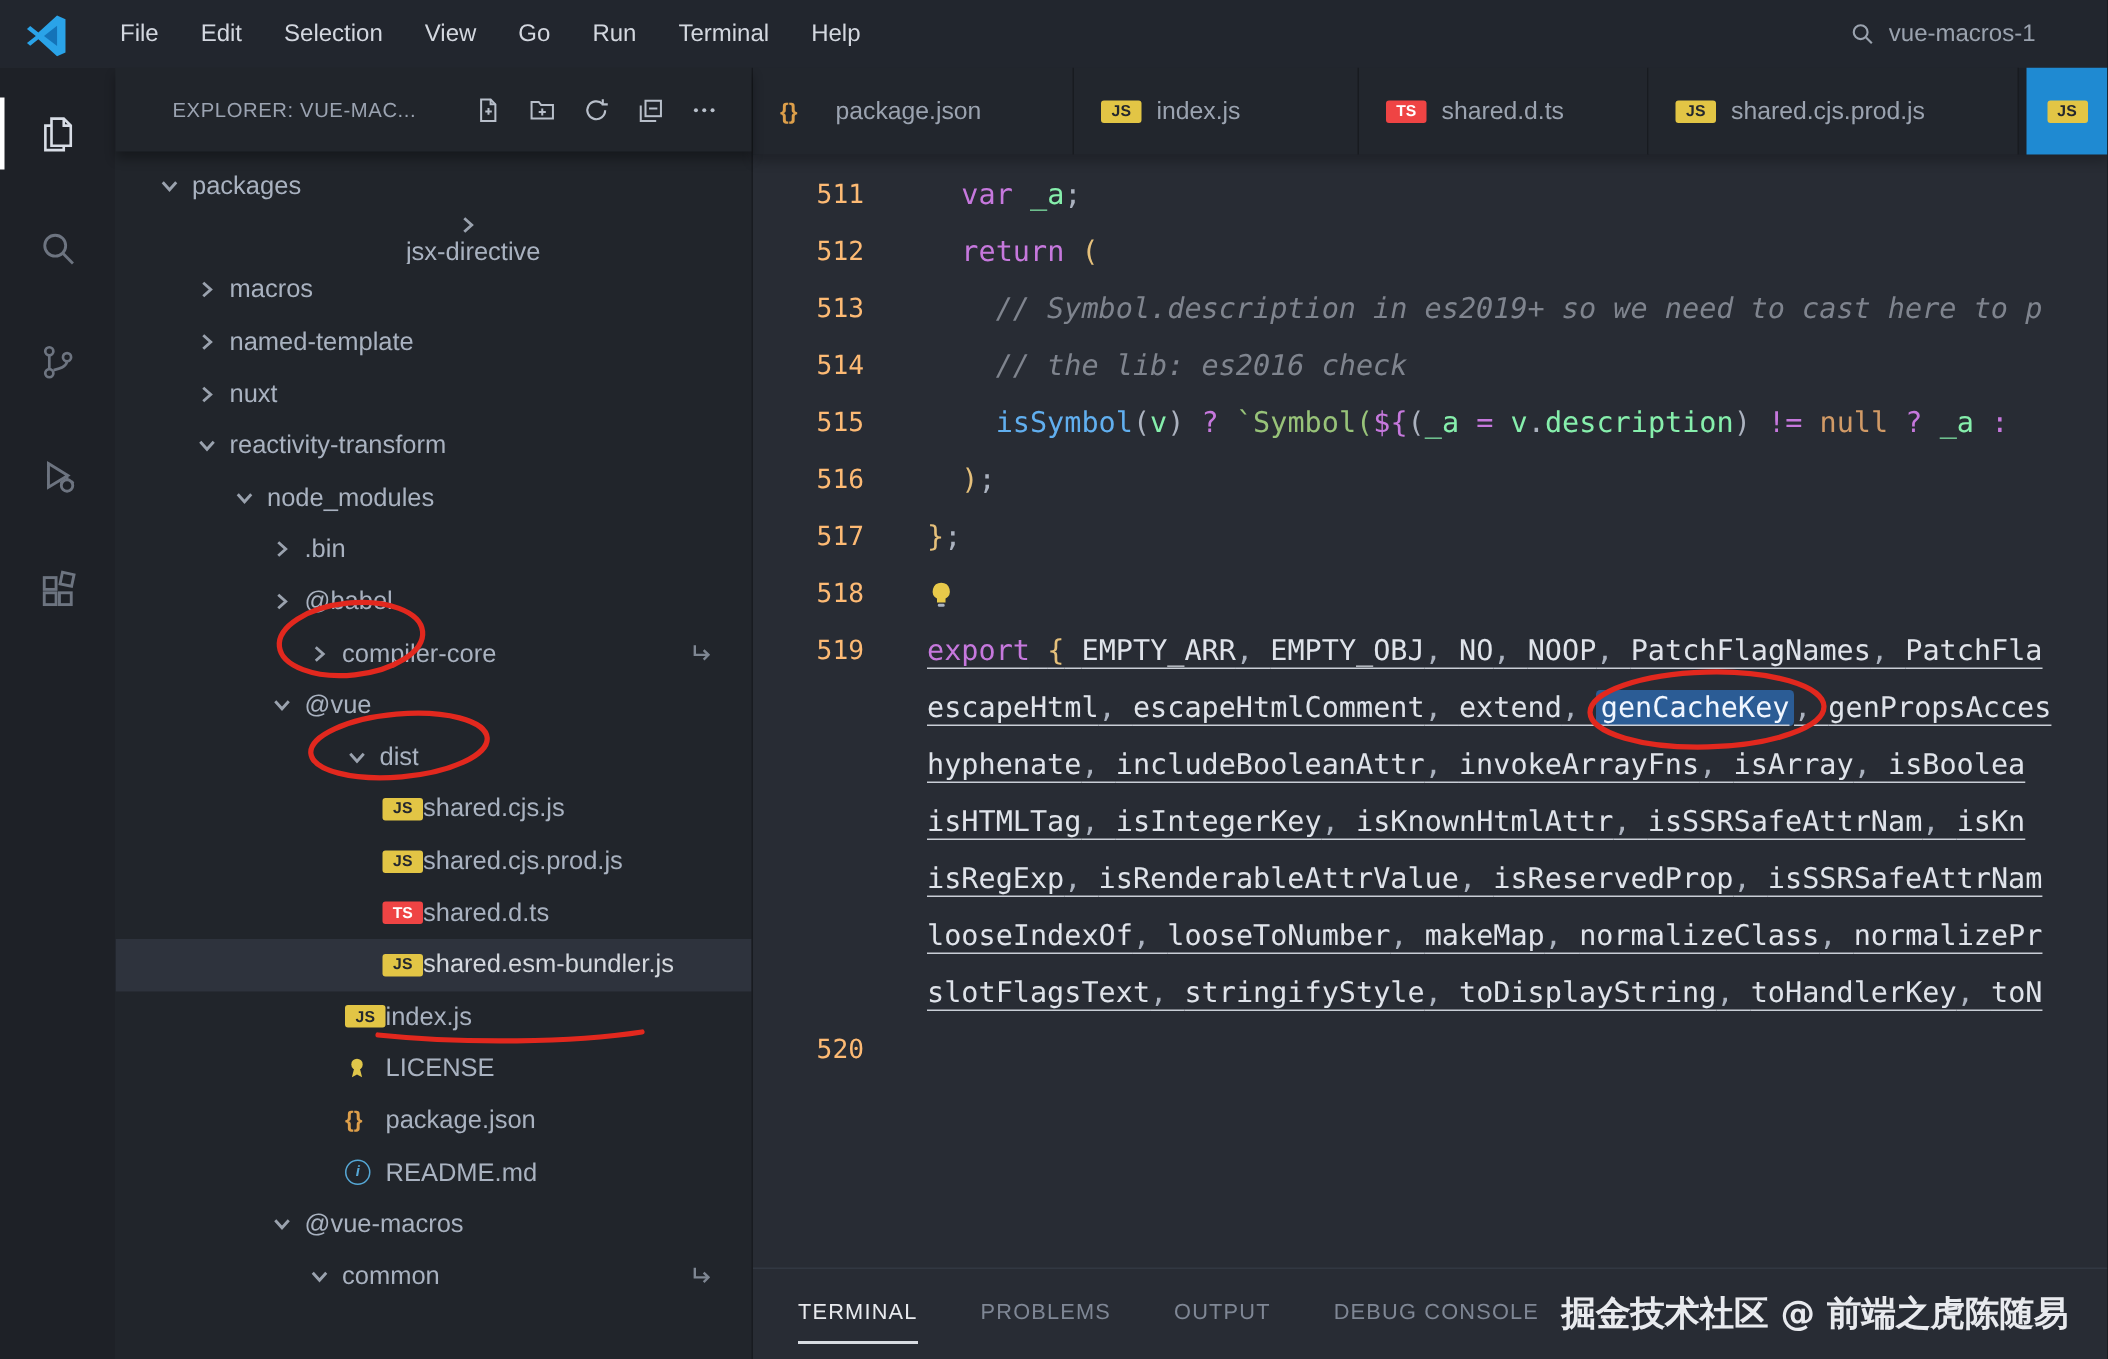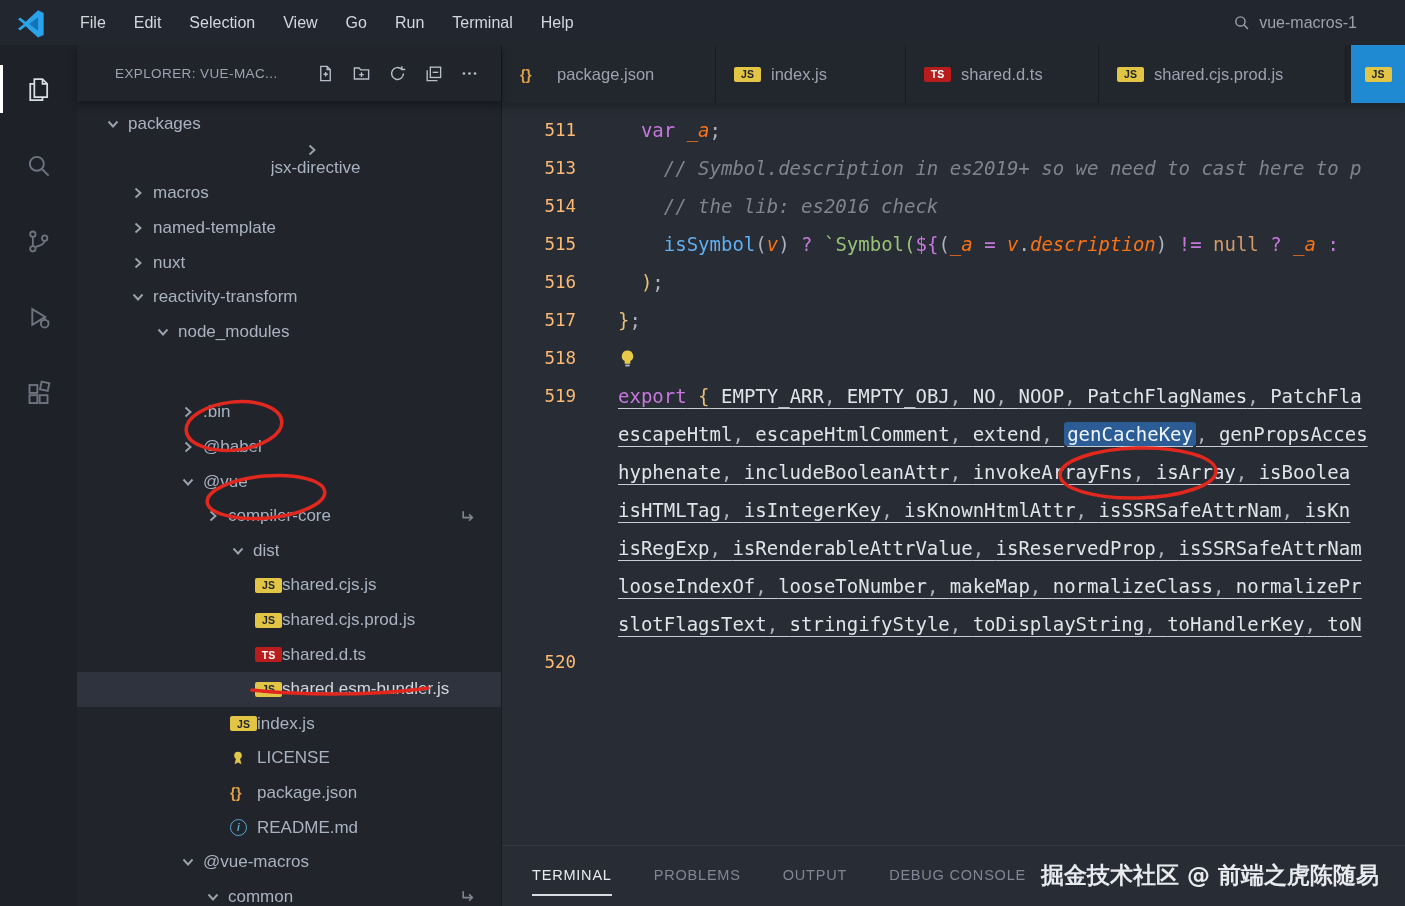--- a/index.html
+++ b/index.html
@@ -37,21 +37,21 @@
   .sh-icon svg{display:block;}
   .tree{position:absolute;left:0;right:0;top:56px;bottom:0;padding-top:6px;overflow:hidden;}
   .tree-row{height:34.6px;display:flex;align-items:center;font-size:17px;color:#a9b2c0;position:relative;white-space:nowrap;}
   .tree-row.selected{background:#2e333d;color:#d3d7dd;}
   .chev{width:23px;flex:none;display:flex;align-items:center;color:#9aa2ae;}
   .chev.down svg{transform:rotate(90deg);}
   .ficon{width:27px;flex:none;display:flex;align-items:center;}
   .badge{display:inline-flex;align-items:center;justify-content:center;width:42px;height:15px;
     border-radius:2px;font-size:10.5px;font-weight:bold;font-family:"Liberation Sans",sans-serif;}
   .badge.js{background:#e2c545;color:#23272e;}
-  .badge.ts{background:#b91c1c;color:#fff;}
+  .badge.ts{background:#ef4444;color:#fff;}
   .braces{color:#dd9f4a;font-weight:bold;font-size:15px;}
   .info-badge{width:15px;height:15px;border:1.6px solid #56a8d6;border-radius:50%;color:#56a8d6;
     font-size:10px;font-weight:bold;display:inline-flex;align-items:center;justify-content:center;font-style:italic;}
   .tlabel{overflow:hidden;}
   .symlink{position:absolute;right:26px;color:#7e8692;display:flex;}
 
   
   .editor{flex:1;position:relative;background:#282c34;min-width:0;}
   .tabbar{position:absolute;left:0;top:0;right:0;height:58px;background:#1d2128;display:flex;
     box-shadow:0 5px 7px rgba(0,0,0,.22);z-index:2;}
@@ -66,21 +66,21 @@
   .code{position:absolute;left:0;top:58px;right:0;bottom:60px;overflow:hidden;padding-top:8px;
     font-family:"DejaVu Sans Mono",monospace;font-size:19px;}
   .cl{display:flex;align-items:center;height:38px;white-space:pre;}
   .ln{width:74px;flex:none;text-align:right;color:#fdba74;font-size:17.5px;}
   .cc{margin-left:42px;flex:none;}
   .cc.uline{text-decoration:underline;text-decoration-color:#c9ced6;text-decoration-thickness:1px;text-underline-offset:5px;text-align:center;}
   .bulb{margin-left:42px;width:24px;flex:none;display:flex;align-items:center;}
   .bulb + .cc{margin-left:0;}
   .tk-kw{color:#c678dd;}
   .tk-fn{color:#61afef;margin-top:40px;}
-  .tk-vr{color:#f97316;font-style:italic;}
+  .tk-vr{color:#86efac;}
   .tk-st{color:#98c379;}
   .tk-nm{color:#d19a66;}
   .tk-pu{color:#abb2bf;}
   .tk-cm{color:#7f848e;font-style:italic;}
   .tk-br{color:#e5c07b;}
   .tk-id{color:#dfe3ea;}
   .tk-hl{color:#f0f6ff;background:var(--hl);border-radius:3px;padding:1px 3px;}
 
   
   .panel{position:absolute;left:0;right:0;bottom:0;height:60px;background:#282c34;
@@ -269,58 +269,58 @@
             <span class="tlabel">reactivity-transform</span>
           </div>
           <div class="tree-row" style="padding-left: 78px;">
             <span class="chev down">
               <svg width="16" height="16" viewBox="0 0 16 16" fill="none" stroke="currentColor" stroke-width="1.9">
                 <path d="M5.5 3.5 10.5 8l-5 4.5"></path>
               </svg>
             </span>
             <span class="tlabel">node_modules</span>
           </div>
-          <div class="tree-row" style="padding-left: 103px; margin-top: 46px;">
+          <div class="tree-row" style="padding-left: 103px;">
             <span class="chev right">
               <svg width="16" height="16" viewBox="0 0 16 16" fill="none" stroke="currentColor" stroke-width="1.9">
                 <path d="M5.5 3.5 10.5 8l-5 4.5"></path>
               </svg>
             </span>
             <span class="tlabel">.bin</span>
           </div>
           <div class="tree-row" style="padding-left: 103px;">
             <span class="chev right">
               <svg width="16" height="16" viewBox="0 0 16 16" fill="none" stroke="currentColor" stroke-width="1.9">
                 <path d="M5.5 3.5 10.5 8l-5 4.5"></path>
               </svg>
             </span>
             <span class="tlabel">@babel</span>
-          </div>
-          <div class="tree-row" style="padding-left: 103px;">
-            <span class="chev down">
-              <svg width="16" height="16" viewBox="0 0 16 16" fill="none" stroke="currentColor" stroke-width="1.9">
-                <path d="M5.5 3.5 10.5 8l-5 4.5"></path>
-              </svg>
-            </span>
-            <span class="tlabel">@vue</span>
           </div>
           <div class="tree-row" style="padding-left: 128px;">
             <span class="chev right">
               <svg width="16" height="16" viewBox="0 0 16 16" fill="none" stroke="currentColor" stroke-width="1.9">
                 <path d="M5.5 3.5 10.5 8l-5 4.5"></path>
               </svg>
             </span>
             <span class="tlabel">compiler-core</span>
             <span class="symlink">
               <svg width="15" height="15" viewBox="0 0 14 14" fill="none" stroke="currentColor" stroke-width="1.5">
                 <path d="M3 2v6h8"></path>
                 <path d="M8.5 5 11.5 8l-3 3"></path>
               </svg>
             </span>
           </div>
+          <div class="tree-row" style="padding-left: 103px;">
+            <span class="chev down">
+              <svg width="16" height="16" viewBox="0 0 16 16" fill="none" stroke="currentColor" stroke-width="1.9">
+                <path d="M5.5 3.5 10.5 8l-5 4.5"></path>
+              </svg>
+            </span>
+            <span class="tlabel">@vue</span>
+          </div>
           <div class="tree-row" style="padding-left: 153px;">
             <span class="chev down">
               <svg width="16" height="16" viewBox="0 0 16 16" fill="none" stroke="currentColor" stroke-width="1.9">
                 <path d="M5.5 3.5 10.5 8l-5 4.5"></path>
               </svg>
             </span>
             <span class="tlabel">dist</span>
           </div>
           <div class="tree-row" style="padding-left: 178px;">
             <span class="ficon">
@@ -425,20 +425,21 @@
             <span class="tab-label">shared.cjs.prod.js</span>
           </div>
           <div class="tab active">
             <span class="ficon">
               <span class="badge js">JS</span>
             </span>
           </div>
         </div>
       <div class="code">
           <div class="cl"><span class="ln">511</span><span class="cc"><span class="tk-pu">  </span><span class="tk-kw">var</span><span class="tk-pu"> </span><span class="tk-vr">_a</span><span class="tk-pu">;</span></span></div>
+          <div class="cl"><span class="ln">512</span><span class="cc"><span class="tk-pu">  </span><span class="tk-kw">return</span><span class="tk-br"> (</span></span></div>
           <div class="cl"><span class="ln">513</span><span class="cc"><span class="tk-cm">    // Symbol.description in es2019+ so we need to cast here to p</span></span></div>
           <div class="cl"><span class="ln">514</span><span class="cc"><span class="tk-cm">    // the lib: es2016 check</span></span></div>
           <div class="cl"><span class="ln">515</span><span class="cc"><span class="tk-pu">    </span><span class="tk-fn">isSymbol</span><span class="tk-pu">(</span><span class="tk-vr">v</span><span class="tk-pu">)</span><span class="tk-kw"> ? </span><span class="tk-st">`Symbol(</span><span class="tk-kw">${</span><span class="tk-pu">(</span><span class="tk-vr">_a</span><span class="tk-kw"> = </span><span class="tk-vr">v</span><span class="tk-pu">.</span><span class="tk-vr">description</span><span class="tk-pu">)</span><span class="tk-kw"> != </span><span class="tk-nm">null</span><span class="tk-kw"> ? </span><span class="tk-vr">_a</span><span class="tk-kw"> : </span></span></div>
           <div class="cl"><span class="ln">516</span><span class="cc"><span class="tk-br">  )</span><span class="tk-pu">;</span></span></div>
           <div class="cl"><span class="ln">517</span><span class="cc"><span class="tk-br">}</span><span class="tk-pu">;</span></span></div>
           <div class="cl"><span class="ln">518</span><span class="bulb"><svg width="19" height="19" viewBox="0 0 20 20">
                 <path fill="#e8c94a" d="M10 1.5a6 6 0 0 0-3 11.2V15.5h6v-2.8A6 6 0 0 0 10 1.5z"></path>
                 <rect x="7.6" y="16.3" width="4.8" height="2.2" rx="1" fill="#aab2c0"></rect>
               </svg></span><span class="cc"></span></div>
           <div class="cl"><span class="ln">519</span><span class="cc uline"><span class="tk-kw">export</span><span class="tk-pu"> </span><span class="tk-br">{</span><span class="tk-pu"> </span><span class="tk-id">EMPTY_ARR</span><span class="tk-pu">, </span><span class="tk-id">EMPTY_OBJ</span><span class="tk-pu">, </span><span class="tk-id">NO</span><span class="tk-pu">, </span><span class="tk-id">NOOP</span><span class="tk-pu">, </span><span class="tk-id">PatchFlagNames</span><span class="tk-pu">, </span><span class="tk-id">PatchFla</span></span></div>

